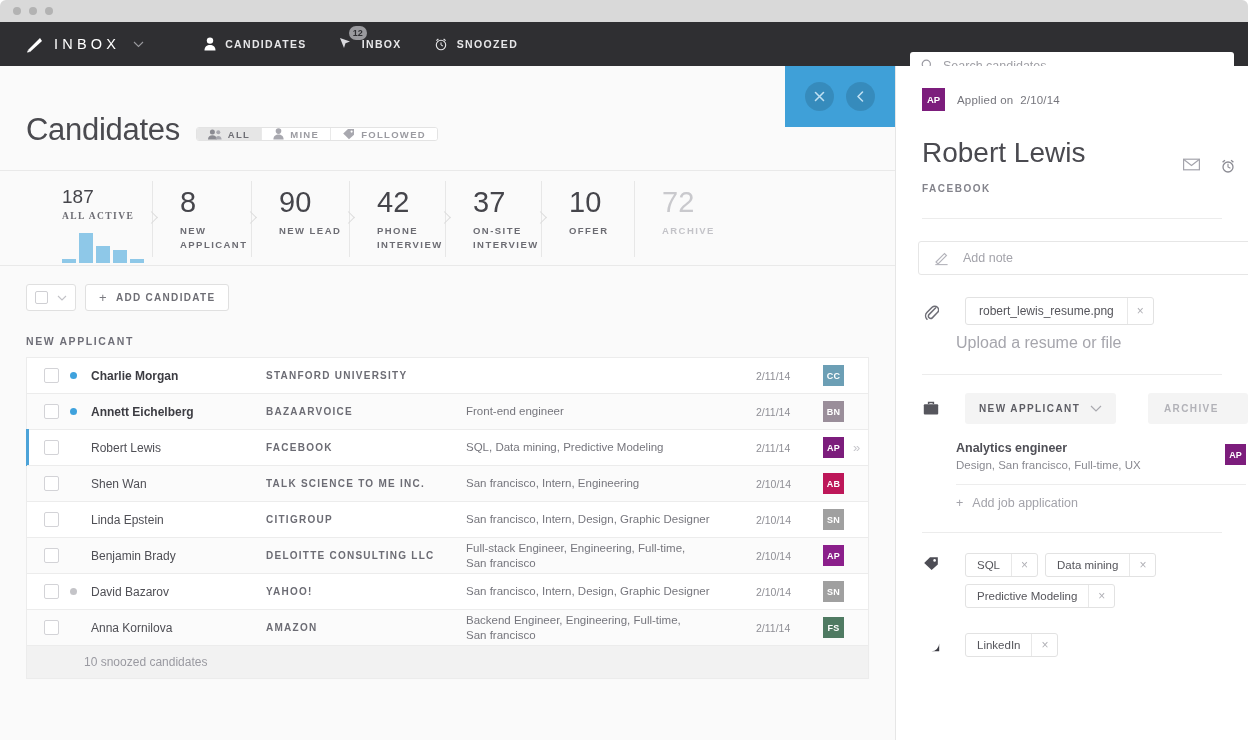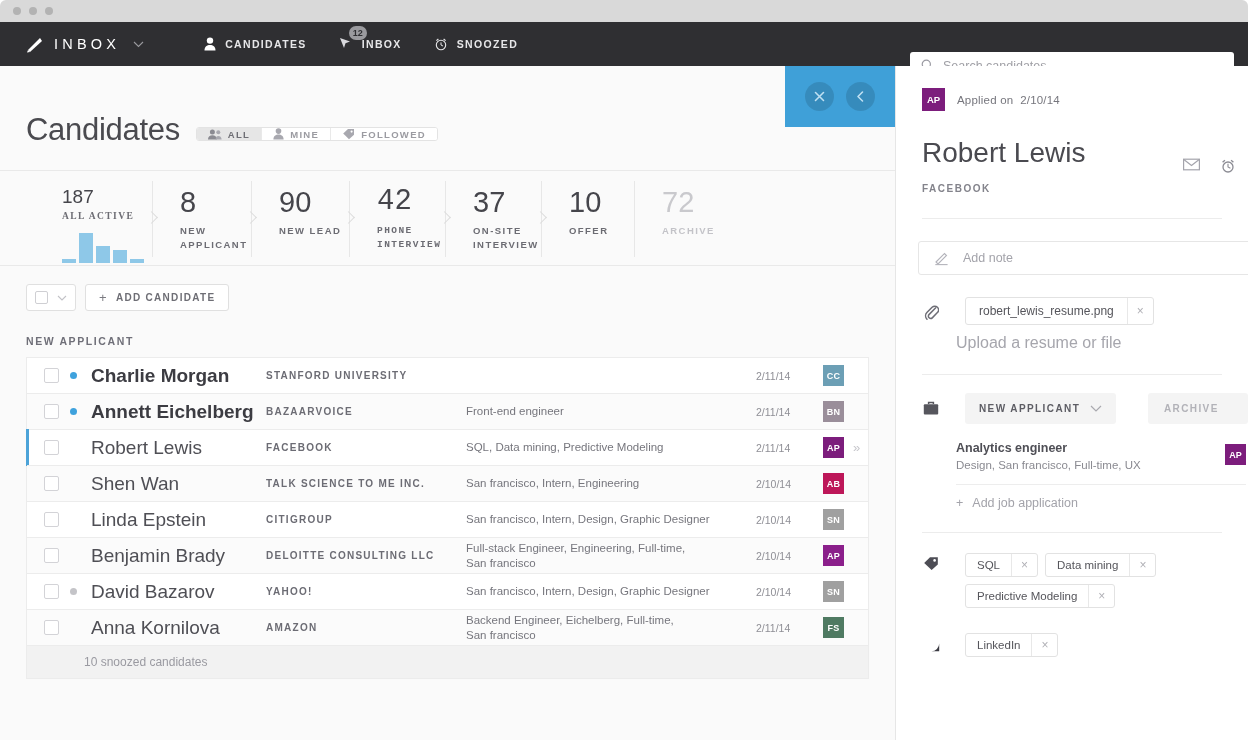--- a/index.html
+++ b/index.html
@@ -137,21 +137,21 @@
   }
   .row.alt { background: #fbfbfb; }
   .row.selected::before {
     content: ""; position: absolute; left: -1px; top: -1px; bottom: -1px; width: 3px; background: #4ca3d8;
   }
   .row .cb { width: 15px; height: 15px; border: 1px solid #d3d3d7; border-radius: 2px; background: #fff; margin-left: 17px; flex: none; }
   .dot { width: 7px; height: 7px; border-radius: 50%; margin-left: 11px; flex: none; }
   .dot.blue { background: #3fa2dd; }
   .dot.grey { background: #c4c4c8; }
   .dot.none { background: transparent; }
-  .c-name { width: 175px; margin-left: 14px; font-size: 19px; color: #4f4f55; }
+  .c-name { width: 175px; margin-left: 14px; font-size: 12px; color: #4f4f55; }
   .row.unread .c-name { font-weight: 700; color: #3c3c42; }
   .c-org {
     width: 200px; font-size: 10px; letter-spacing: 1.25px; font-weight: 700; color: #6c6c74;
     text-transform: uppercase;
   }
   .c-tags { flex: 1; font-size: 11.5px; color: #76767d; line-height: 15px; padding-right: 10px; }
   .c-date { width: 54px; font-size: 10.5px; color: #8e8e95; text-align: left; }
   .c-avatar {
     width: 21px; height: 21px; margin-left: 13px; flex: none;
     color: #ffffff; font-size: 9px; font-weight: 700; letter-spacing: .3px;
@@ -378,21 +378,21 @@
 
       <div class="stage" style="width:98px;">
         <div class="stage-sep"></div>
           <div class="chev"></div>
         <div class="stage-inner">
           <div class="num">90</div>
           <div class="lbl">NEW LEAD</div>
         </div>
       </div>
 
-      <div class="stage" style="width:96px;font-family:Liberation Mono, monospace;">
+      <div class="stage" style="width:96px;">
         <div class="stage-sep"></div>
           <div class="chev"></div>
         <div class="stage-inner">
           <div class="num">42</div>
           <div class="lbl">PHONE INTERVIEW</div>
         </div>
       </div>
 
       <div class="stage" style="width:96px;">
         <div class="stage-sep"></div>
@@ -516,21 +516,21 @@
         <span class="c-date">2/10/14</span>
         <span class="c-avatar" style="background:#a0a0a0;">SN</span>
         <span class="c-more"></span>
       </div>
 
       <div class="row alt">
         <span class="cb"></span>
         <span class="dot none"></span>
         <span class="c-name">Anna Kornilova</span>
         <span class="c-org">AMAZON</span>
-        <span class="c-tags" style="width:230px;flex:none;">Backend Engineer, Eichelberg, Full-time, San francisco</span>
+        <span class="c-tags" style="width:230px;flex:none;">Backend Engineer, Engineering, Full-time, San francisco</span>
         <span style="flex:1;"></span>
         <span class="c-date">2/11/14</span>
         <span class="c-avatar" style="background:#4f7a62;">FS</span>
         <span class="c-more"></span>
       </div>
 
       <div class="snoozed-row">
         <span>10 snoozed candidates</span>
       </div>
     </div>

